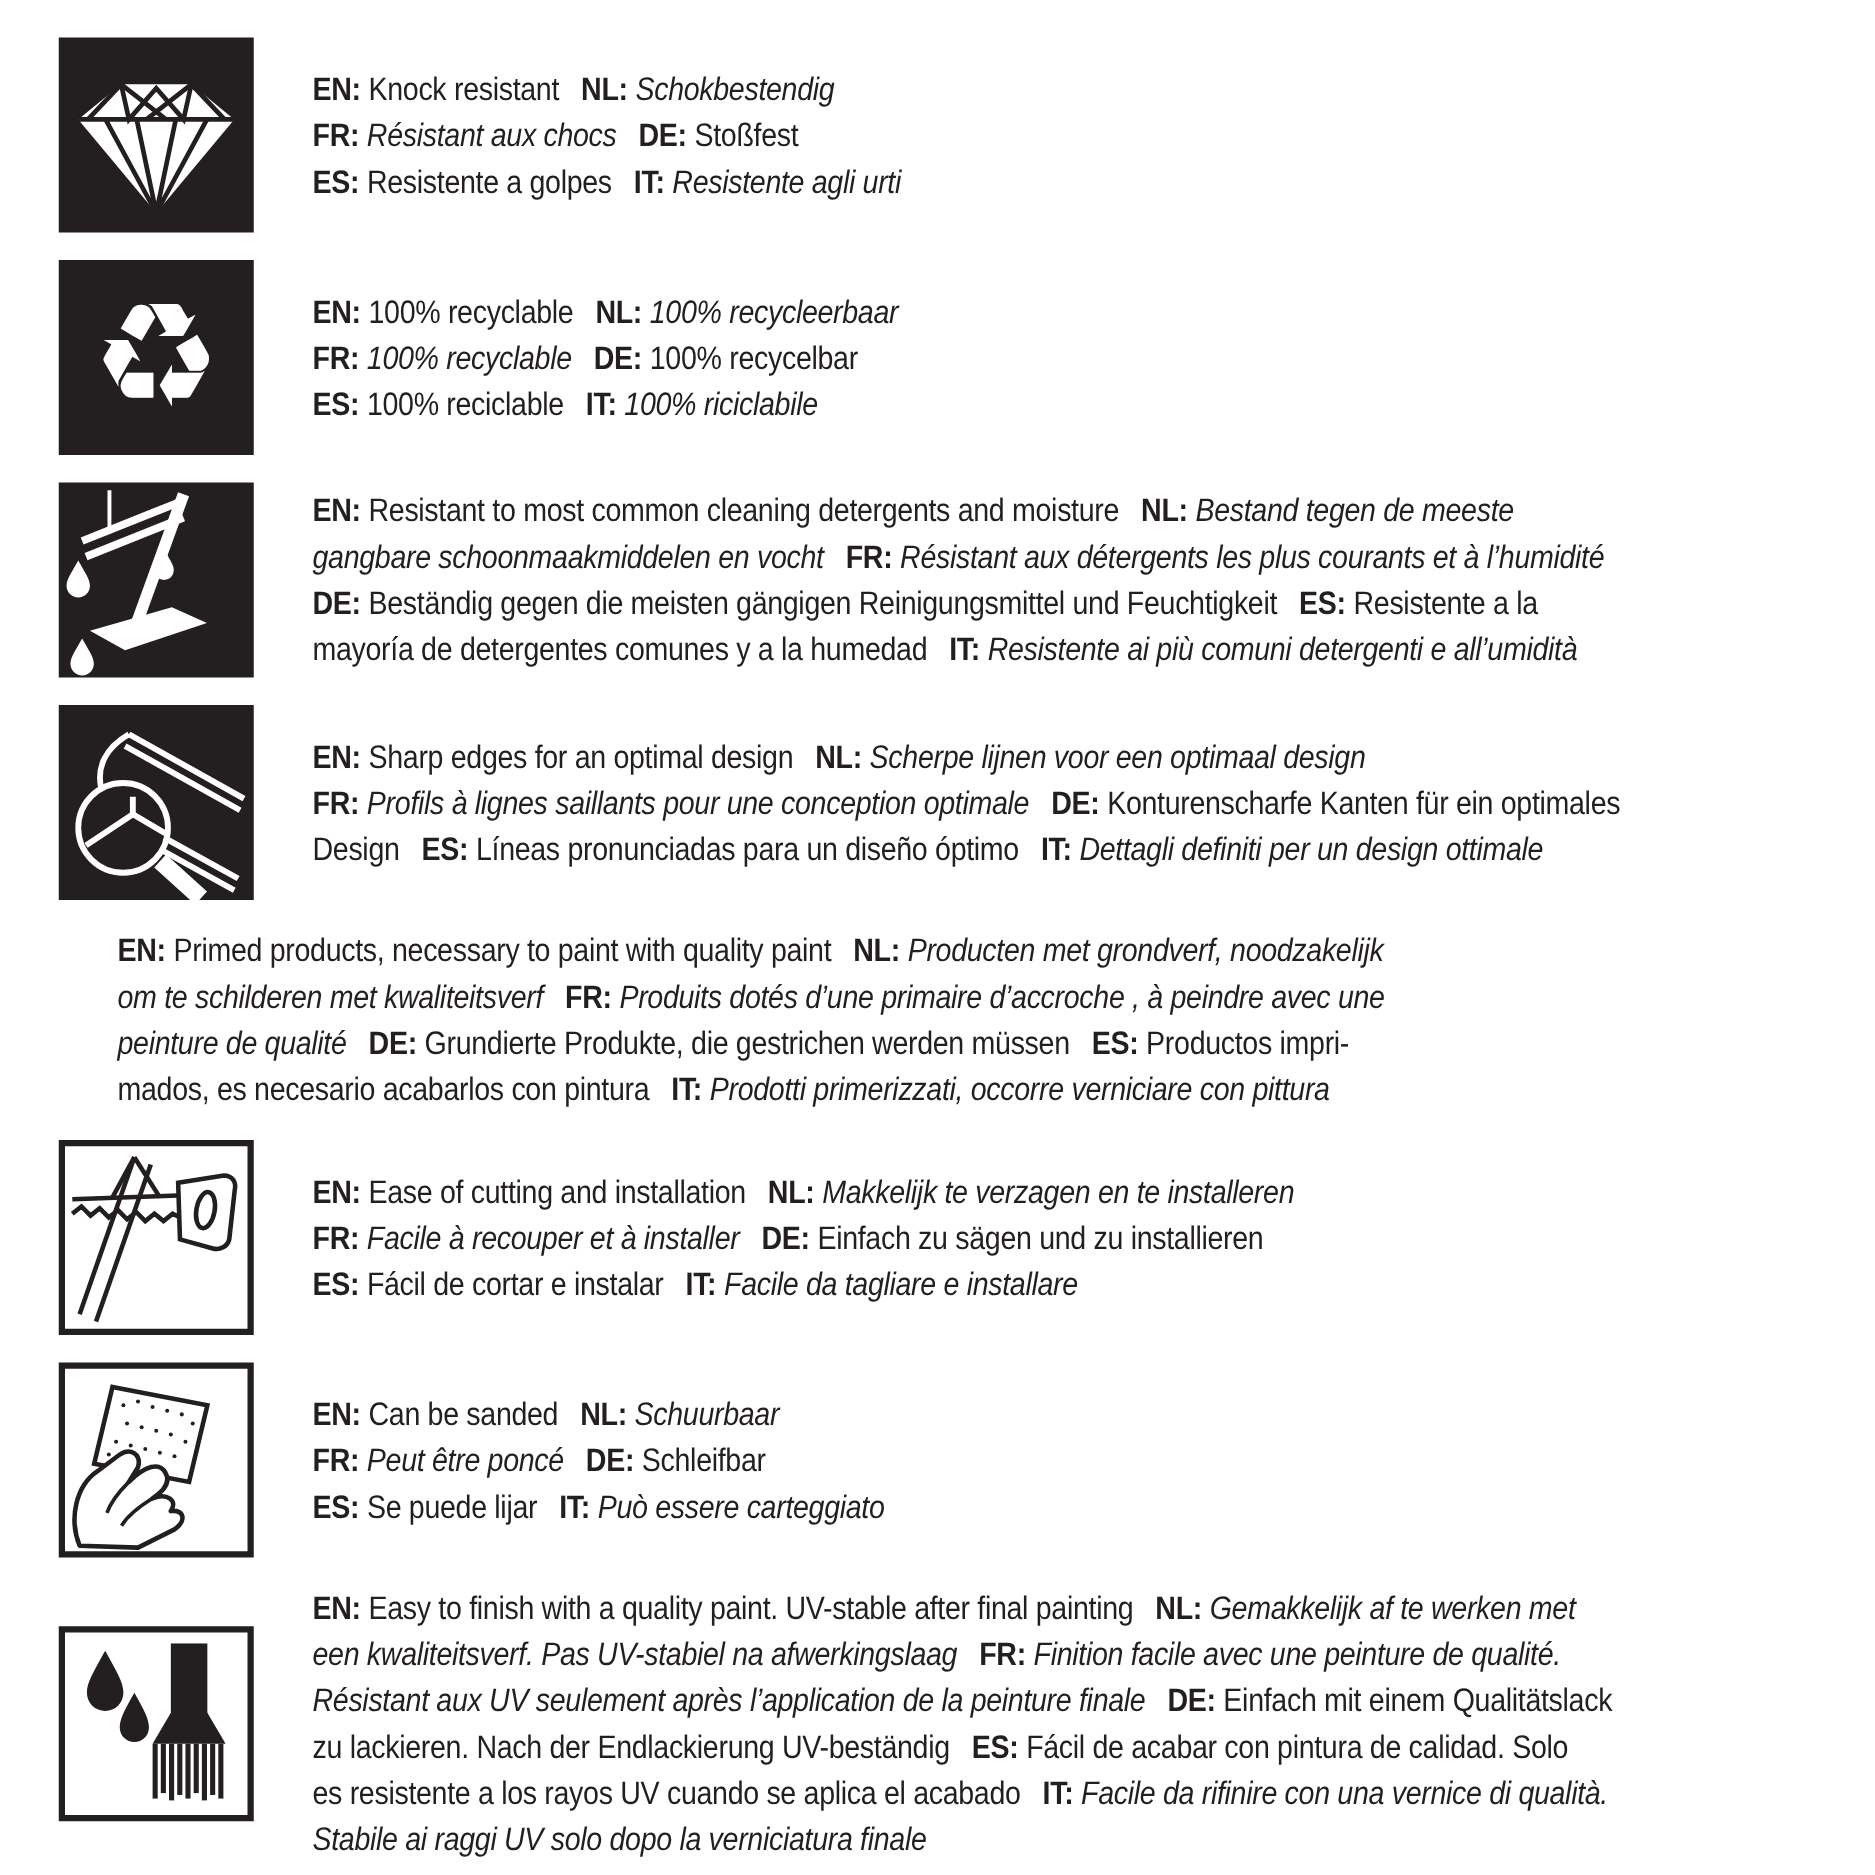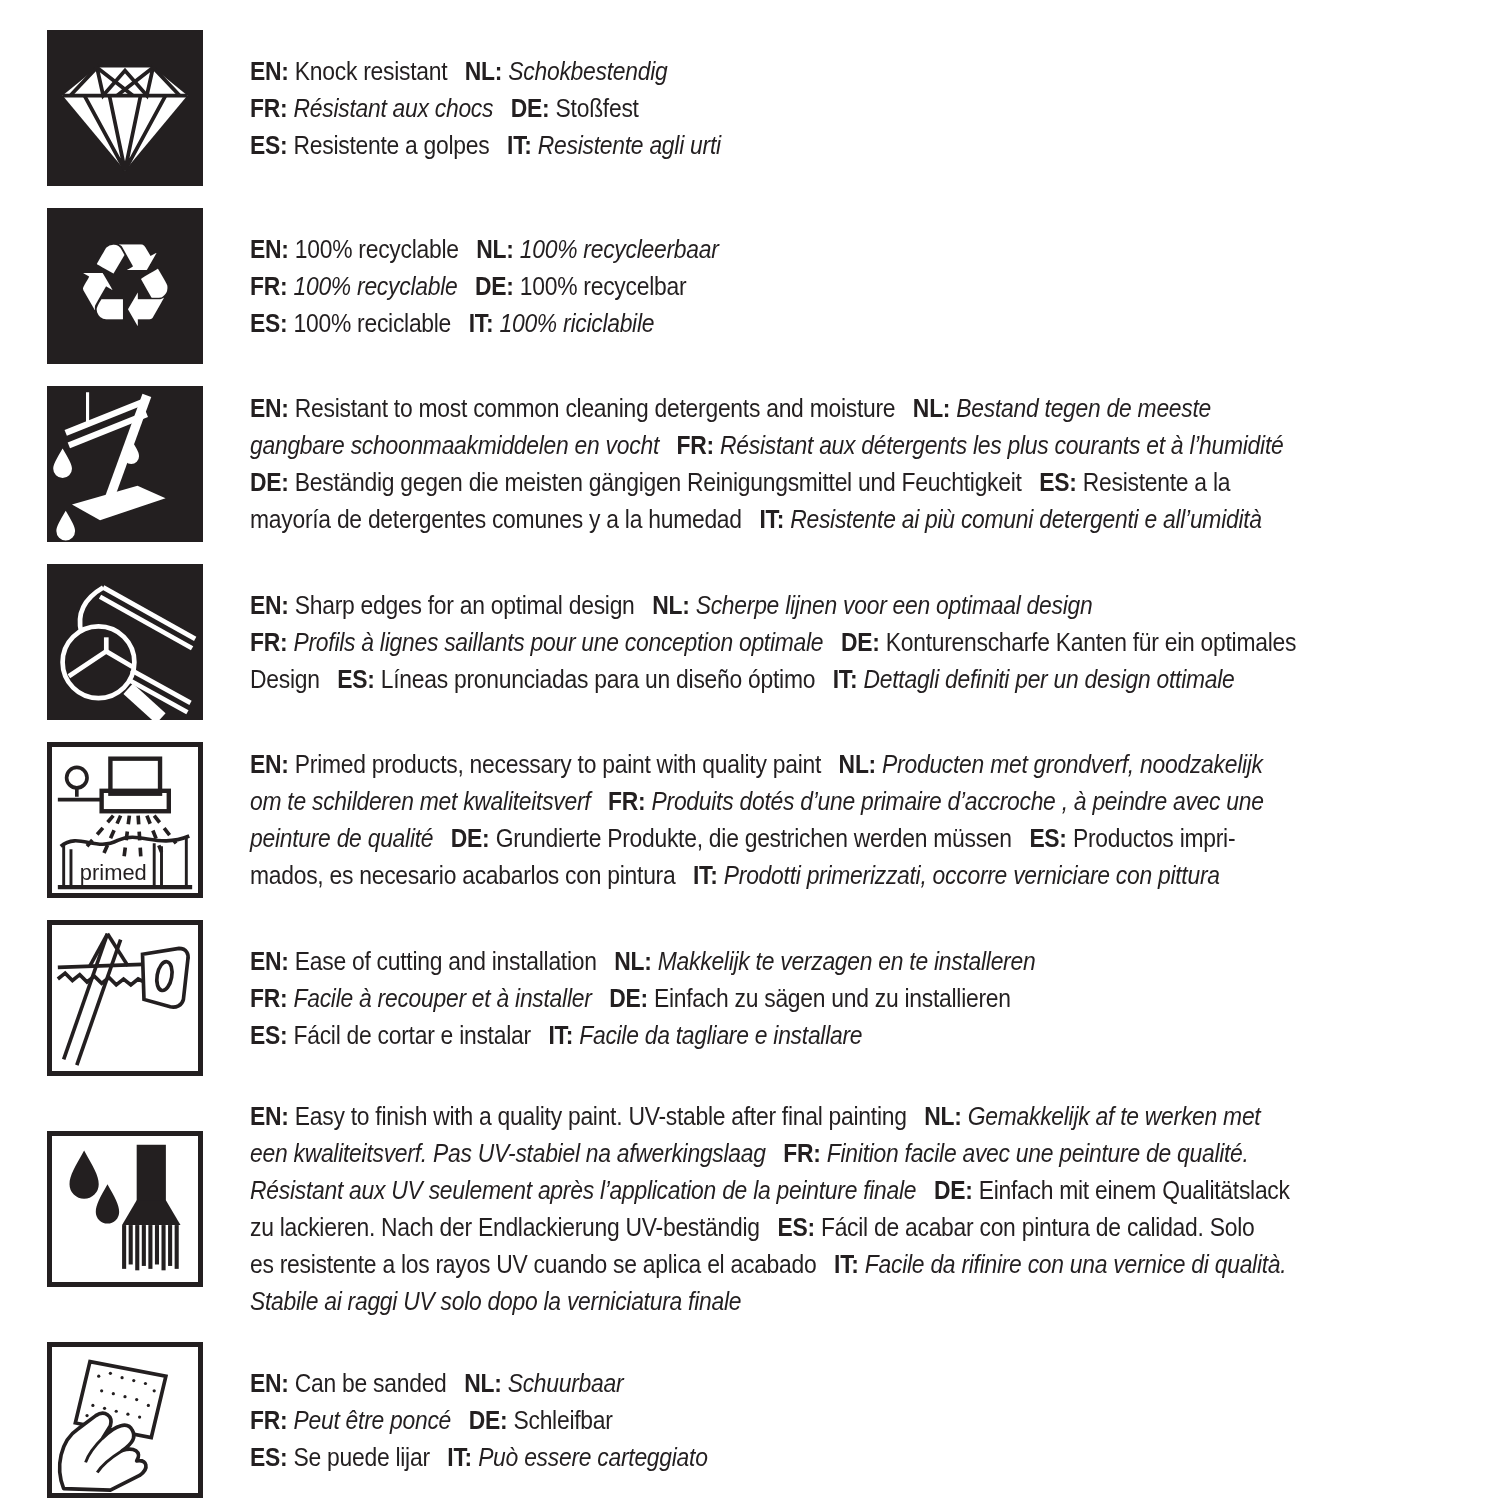--- a/index.html
+++ b/index.html
@@ -101,42 +101,20 @@
             <path d="M52,80 L73,99" stroke="#ffffff" stroke-width="9" fill="none"></path>
           </svg>
         </div>
         <div class="text">
           <div class="line"><span class="seg"><span class="lbl">EN:</span><span class="val">Sharp edges for an optimal design</span></span><span class="seg"><span class="lbl">NL:</span><span class="val it">Scherpe lijnen voor een optimaal design</span></span></div>
           <div class="line"><span class="seg"><span class="lbl">FR:</span><span class="val it">Profils à lignes saillants pour une conception optimale</span></span><span class="seg"><span class="lbl">DE:</span><span class="val">Konturenscharfe Kanten für ein optimales</span></span></div>
           <div class="line"><span class="seg"><span class="val">Design</span></span><span class="seg"><span class="lbl">ES:</span><span class="val">Líneas pronunciadas para un diseño óptimo</span></span><span class="seg"><span class="lbl">IT:</span><span class="val it">Dettagli definiti per un design ottimale</span></span></div>
         </div>
       </div>
       <div class="row">
-        <div class="tile light">
-          <svg viewBox="0 0 100 100">
-            <g stroke="#231f20" fill="none">
-              <rect x="40" y="8" width="34" height="24" stroke-width="3"></rect>
-              <rect x="34" y="30" width="46" height="14" stroke-width="3"></rect>
-              <circle cx="17" cy="21" r="7" stroke-width="2.5"></circle>
-              <path d="M17,28 L17,34 M4,36 L34,36" stroke-width="2.5"></path>
-              <g stroke-width="2.5" stroke-dasharray="6 5">
-                <path d="M42,47 L24,68"></path>
-                <path d="M47,47 L35,74"></path>
-                <path d="M53,47 L49,78"></path>
-                <path d="M59,47 L61,78"></path>
-                <path d="M65,47 L75,72"></path>
-                <path d="M70,47 L85,66"></path>
-              </g>
-              <path d="M6,68 C18,58 30,72 45,64 C60,57 72,70 94,61" stroke-width="2.5"></path>
-              <path d="M8,67 L8,95 M13,70 L13,95 M70,66 L70,95 M75,68 L75,95 M92,62 L92,95" stroke-width="2"></path>
-              <path d="M4,96 L96,96" stroke-width="3"></path>
-            </g>
-            <text x="42" y="91" font-size="15" fill="#231f20" text-anchor="middle" font-family="Liberation Sans, sans-serif">primed</text>
-          </svg>
-        </div>
         <div class="text">
           <div class="line"><span class="seg"><span class="lbl">EN:</span><span class="val">Primed products, necessary to paint with quality paint</span></span><span class="seg"><span class="lbl">NL:</span><span class="val it">Producten met grondverf, noodzakelijk</span></span></div>
           <div class="line"><span class="seg"><span class="val it">om te schilderen met kwaliteitsverf</span></span><span class="seg"><span class="lbl">FR:</span><span class="val it">Produits dotés d’une primaire d’accroche , à peindre avec une</span></span></div>
           <div class="line"><span class="seg"><span class="val it">peinture de qualité</span></span><span class="seg"><span class="lbl">DE:</span><span class="val">Grundierte Produkte, die gestrichen werden müssen</span></span><span class="seg"><span class="lbl">ES:</span><span class="val">Productos impri-</span></span></div>
           <div class="line"><span class="seg"><span class="val">mados, es necesario acabarlos con pintura</span></span><span class="seg"><span class="lbl">IT:</span><span class="val it">Prodotti primerizzati, occorre verniciare con pittura</span></span></div>
         </div>
       </div>
       <div class="row">
         <div class="tile light">
           <svg viewBox="0 0 100 100">
@@ -149,49 +127,20 @@
               <polyline points="4,37 9,33 14,38 19,34 24,39 29,35 34,40 39,36 44,41 49,37 54,41 59,37 63,39"></polyline>
               <path d="M62,20 L87,16 C92,16 94,20 93,24 L90,51 C89,55 85,57 81,56 L63,51 Z"></path>
               <ellipse cx="77" cy="35" rx="5" ry="10" transform="rotate(10 77 35)"></ellipse>
             </g>
           </svg>
         </div>
         <div class="text">
           <div class="line"><span class="seg"><span class="lbl">EN:</span><span class="val">Ease of cutting and installation</span></span><span class="seg"><span class="lbl">NL:</span><span class="val it">Makkelijk te verzagen en te installeren</span></span></div>
           <div class="line"><span class="seg"><span class="lbl">FR:</span><span class="val it">Facile à recouper et à installer</span></span><span class="seg"><span class="lbl">DE:</span><span class="val">Einfach zu sägen und zu installieren</span></span></div>
           <div class="line"><span class="seg"><span class="lbl">ES:</span><span class="val">Fácil de cortar e instalar</span></span><span class="seg"><span class="lbl">IT:</span><span class="val it">Facile da tagliare e installare</span></span></div>
-        </div>
-      </div>
-      <div class="row">
-        <div class="tile light">
-          <svg viewBox="0 0 100 100">
-            <g fill="#231f20">
-              <path d="M22,10 c-6,11 -10,17 -10,23 a10,10 0 0 0 20,0 c0,-6 -4,-12 -10,-23z"></path>
-              <path d="M38,33 c-5,9 -8,14 -8,19 a8,8 0 0 0 16,0 c0,-5 -3,-10 -8,-19z"></path>
-              <rect x="58" y="6" width="20" height="39"></rect>
-              <polygon points="58,44 78,44 88,61 48,61"></polygon>
-              <rect x="48" y="61" width="2.8" height="30"></rect>
-              <rect x="52.5" y="61" width="2.8" height="27"></rect>
-              <rect x="57" y="61" width="2.8" height="31"></rect>
-              <rect x="61.5" y="61" width="2.8" height="28"></rect>
-              <rect x="66" y="61" width="2.8" height="30"></rect>
-              <rect x="70.5" y="61" width="2.8" height="27"></rect>
-              <rect x="75" y="61" width="2.8" height="31"></rect>
-              <rect x="79.5" y="61" width="2.8" height="28"></rect>
-              <rect x="84" y="61" width="2.8" height="30"></rect>
-            </g>
-          </svg>
-        </div>
-        <div class="text">
-          <div class="line"><span class="seg"><span class="lbl">EN:</span><span class="val">Easy to finish with a quality paint. UV-stable after final painting</span></span><span class="seg"><span class="lbl">NL:</span><span class="val it">Gemakkelijk af te werken met</span></span></div>
-          <div class="line"><span class="seg"><span class="val it">een kwaliteitsverf. Pas UV-stabiel na afwerkingslaag</span></span><span class="seg"><span class="lbl">FR:</span><span class="val it">Finition facile avec une peinture de qualité.</span></span></div>
-          <div class="line"><span class="seg"><span class="val it">Résistant aux UV seulement après l’application de la peinture finale</span></span><span class="seg"><span class="lbl">DE:</span><span class="val">Einfach mit einem Qualitätslack</span></span></div>
-          <div class="line"><span class="seg"><span class="val">zu lackieren. Nach der Endlackierung UV-beständig</span></span><span class="seg"><span class="lbl">ES:</span><span class="val">Fácil de acabar con pintura de calidad. Solo</span></span></div>
-          <div class="line"><span class="seg"><span class="val">es resistente a los rayos UV cuando se aplica el acabado</span></span><span class="seg"><span class="lbl">IT:</span><span class="val it">Facile da rifinire con una vernice di qualità.</span></span></div>
-          <div class="line"><span class="seg"><span class="val it">Stabile ai raggi UV solo dopo la verniciatura finale</span></span></div>
         </div>
       </div>
       <div class="row">
         <div class="tile light">
           <svg viewBox="0 0 100 100">
             <polygon points="26,10 78,20 68,62 16,52" fill="#ffffff" stroke="#231f20" stroke-width="2.5"></polygon>
             <g fill="#231f20">
               <circle cx="32" cy="20" r="1.1"></circle>
               <circle cx="40" cy="18" r="1.1"></circle>
               <circle cx="48" cy="21" r="1.1"></circle>
@@ -213,14 +162,43 @@
             <path d="M8,97 C2,82 6,64 18,56 L30,47 C36,43 42,47 40,54 L35,62 C44,53 52,51 55,57 C58,62 54,67 48,71 C56,68 62,72 58,78 C65,77 67,83 60,88 L40,98 Z" fill="#ffffff" stroke="#231f20" stroke-width="2.5" stroke-linejoin="round"></path>
             <path d="M35,62 C29,68 25,73 23,79 M48,71 C40,76 34,81 31,86" stroke="#231f20" stroke-width="2" fill="none"></path>
           </svg>
         </div>
         <div class="text">
           <div class="line"><span class="seg"><span class="lbl">EN:</span><span class="val">Can be sanded</span></span><span class="seg"><span class="lbl">NL:</span><span class="val it">Schuurbaar</span></span></div>
           <div class="line"><span class="seg"><span class="lbl">FR:</span><span class="val it">Peut être poncé</span></span><span class="seg"><span class="lbl">DE:</span><span class="val">Schleifbar</span></span></div>
           <div class="line"><span class="seg"><span class="lbl">ES:</span><span class="val">Se puede lijar</span></span><span class="seg"><span class="lbl">IT:</span><span class="val it">Può essere carteggiato</span></span></div>
         </div>
       </div>
+      <div class="row">
+        <div class="tile light">
+          <svg viewBox="0 0 100 100">
+            <g fill="#231f20">
+              <path d="M22,10 c-6,11 -10,17 -10,23 a10,10 0 0 0 20,0 c0,-6 -4,-12 -10,-23z"></path>
+              <path d="M38,33 c-5,9 -8,14 -8,19 a8,8 0 0 0 16,0 c0,-5 -3,-10 -8,-19z"></path>
+              <rect x="58" y="6" width="20" height="39"></rect>
+              <polygon points="58,44 78,44 88,61 48,61"></polygon>
+              <rect x="48" y="61" width="2.8" height="30"></rect>
+              <rect x="52.5" y="61" width="2.8" height="27"></rect>
+              <rect x="57" y="61" width="2.8" height="31"></rect>
+              <rect x="61.5" y="61" width="2.8" height="28"></rect>
+              <rect x="66" y="61" width="2.8" height="30"></rect>
+              <rect x="70.5" y="61" width="2.8" height="27"></rect>
+              <rect x="75" y="61" width="2.8" height="31"></rect>
+              <rect x="79.5" y="61" width="2.8" height="28"></rect>
+              <rect x="84" y="61" width="2.8" height="30"></rect>
+            </g>
+          </svg>
+        </div>
+        <div class="text">
+          <div class="line"><span class="seg"><span class="lbl">EN:</span><span class="val">Easy to finish with a quality paint. UV-stable after final painting</span></span><span class="seg"><span class="lbl">NL:</span><span class="val it">Gemakkelijk af te werken met</span></span></div>
+          <div class="line"><span class="seg"><span class="val it">een kwaliteitsverf. Pas UV-stabiel na afwerkingslaag</span></span><span class="seg"><span class="lbl">FR:</span><span class="val it">Finition facile avec une peinture de qualité.</span></span></div>
+          <div class="line"><span class="seg"><span class="val it">Résistant aux UV seulement après l’application de la peinture finale</span></span><span class="seg"><span class="lbl">DE:</span><span class="val">Einfach mit einem Qualitätslack</span></span></div>
+          <div class="line"><span class="seg"><span class="val">zu lackieren. Nach der Endlackierung UV-beständig</span></span><span class="seg"><span class="lbl">ES:</span><span class="val">Fácil de acabar con pintura de calidad. Solo</span></span></div>
+          <div class="line"><span class="seg"><span class="val">es resistente a los rayos UV cuando se aplica el acabado</span></span><span class="seg"><span class="lbl">IT:</span><span class="val it">Facile da rifinire con una vernice di qualità.</span></span></div>
+          <div class="line"><span class="seg"><span class="val it">Stabile ai raggi UV solo dopo la verniciatura finale</span></span></div>
+        </div>
+      </div>
     </div>
 </main>
 
 </body></html>

